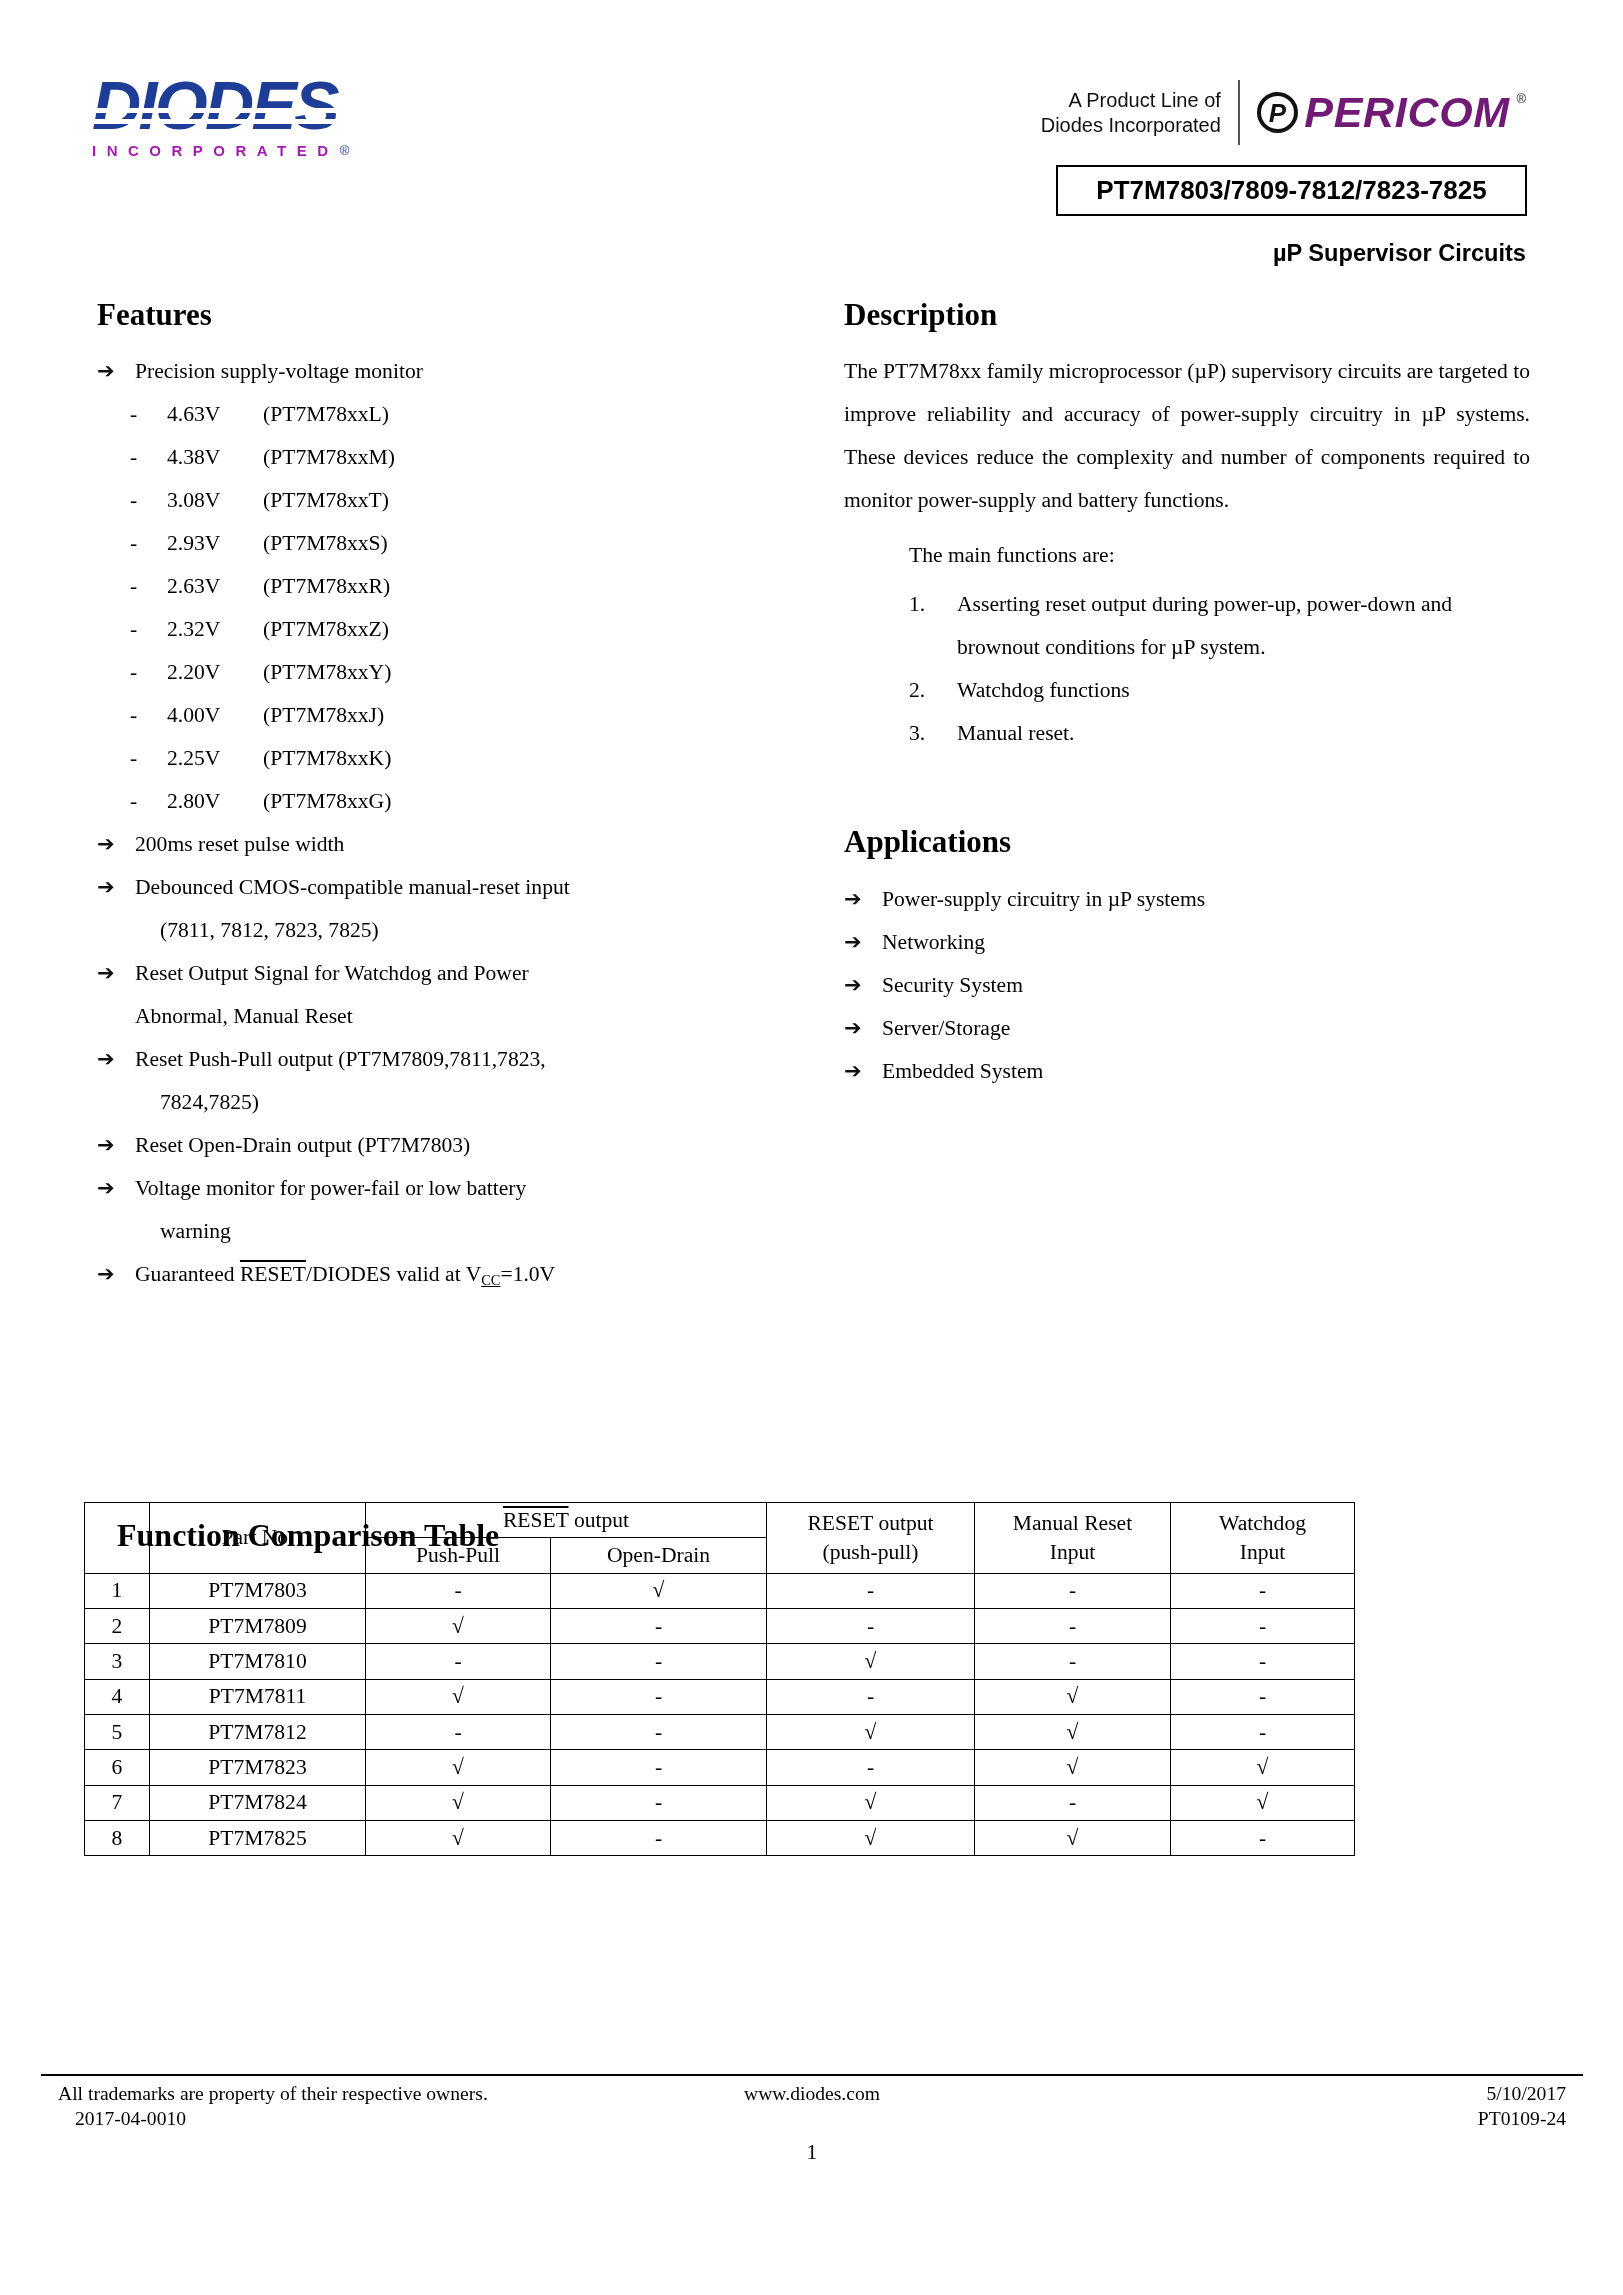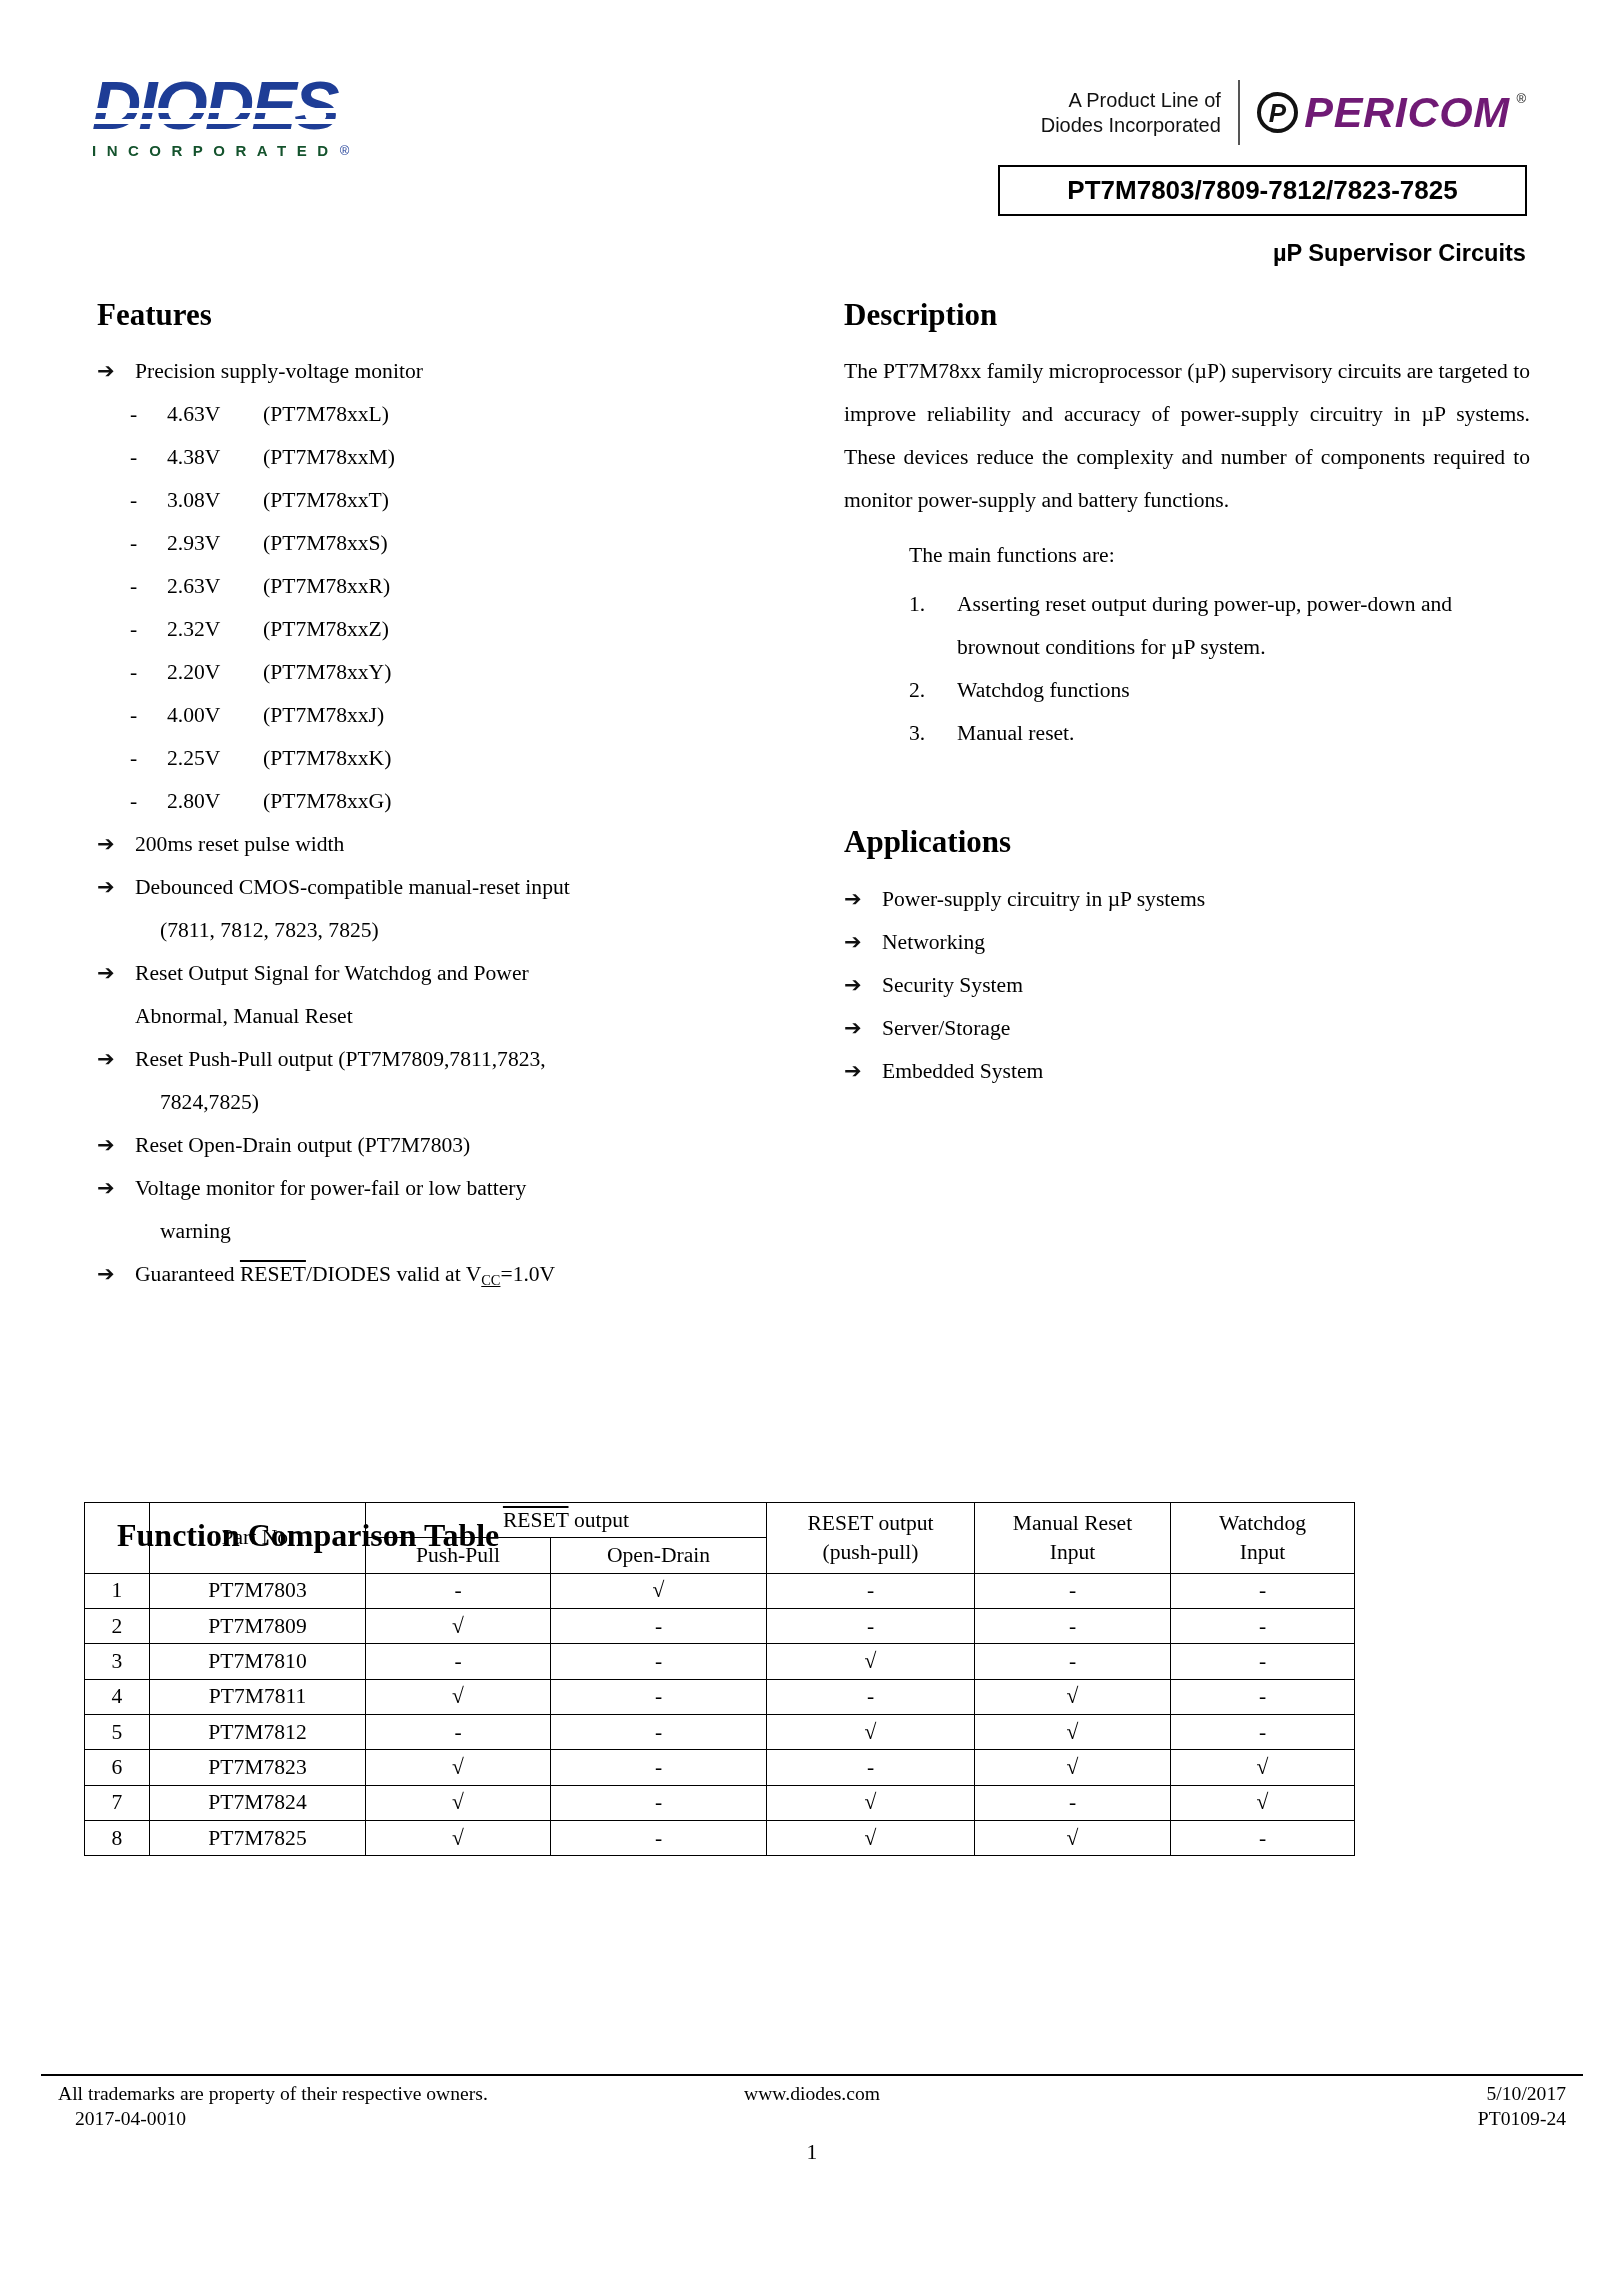--- a/index.html
+++ b/index.html
@@ -15,21 +15,21 @@
   .brand-name-row { position:relative; display:inline-block; }
   .brand-name {
     font-family:"Liberation Sans", sans-serif; font-weight:bold; font-style:italic;
     font-size:68px; letter-spacing:-2.6px; color:#1e3d96; line-height:1;
   }
   .brand-stripe { position:absolute; left:0; right:0; height:4.6px; background:#ffffff; }
   .stripe1 { top:37px; } .stripe2 { top:48px; }
   .brand-sub-row { margin-top:3.9px; display:flex; align-items:flex-start; }
   .brand-sub {
     font-family:"Liberation Sans", sans-serif; font-weight:bold; font-size:15px;
-    color:#14532d; letter-spacing:10.5px; line-height:1.1;
+    color:#a21caf; letter-spacing:10.5px; line-height:1.1;
   }
   .brand-reg { font-family:"Liberation Sans", sans-serif; font-size:13px; color:#1e3d96; margin-left:1.3px; }
 
   .header-right { position:absolute; right:98px; top:80px; display:flex; align-items:center; gap:17px; }
   .productline {
     font-family:"Liberation Sans", sans-serif; font-size:20px; color:#111;
     text-align:right; line-height:1.25;
   }
   .hdr-divider { width:2px; height:65px; background:#555; }
   .pericom { display:flex; align-items:center; gap:6.5px; }
@@ -41,21 +41,21 @@
     font-family:"Liberation Sans", sans-serif; font-weight:bold; font-style:italic;
     font-size:26px; color:#121212; line-height:1;
   }
   .pericom-name {
     font-family:"Liberation Sans", sans-serif; font-weight:bold; font-style:italic;
     font-size:43px; color:#701a75; letter-spacing:0.7px; line-height:1;
   }
   .pericom-reg { font-family:"Liberation Sans", sans-serif; font-size:13px; color:#161616; align-self:flex-start; }
 
   .part-box {
-    position:absolute; right:97px; top:165px; width:529px;
+    position:absolute; right:97px; top:165px; width:471px;
     border:2px solid #000; text-align:center; padding:7.9px 0;
     font-family:"Liberation Sans", sans-serif; font-weight:bold; font-size:26px;
   }
   .subtitle {
     position:absolute; right:98px; top:240px;
     font-family:"Liberation Sans", sans-serif; font-weight:bold; font-size:23.6px;
   }
 
   
   .col { position:absolute; font-size:21.6px; line-height:43px; }

